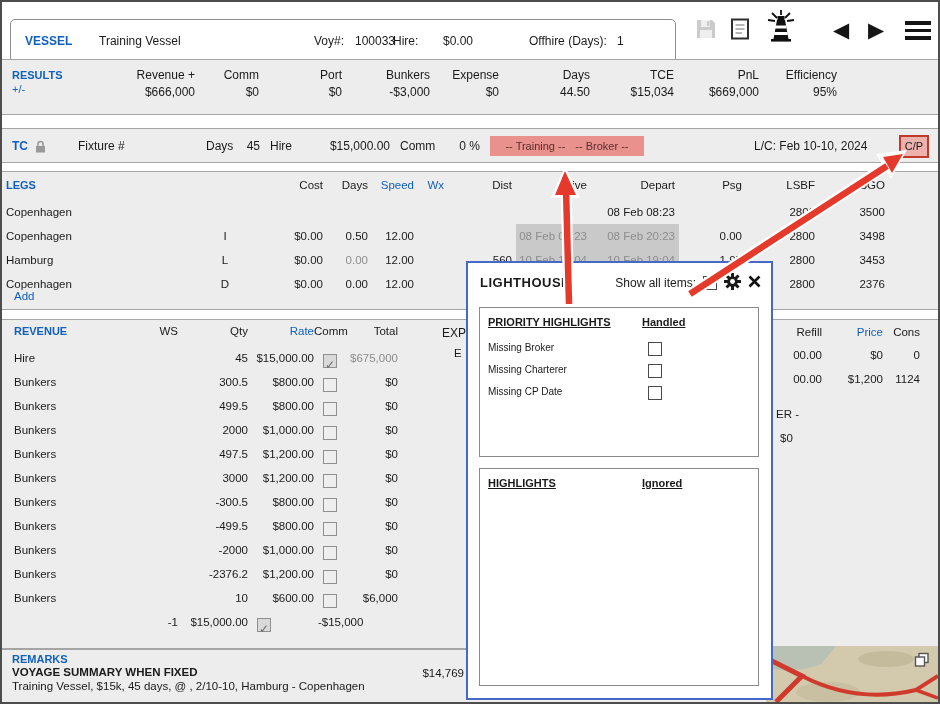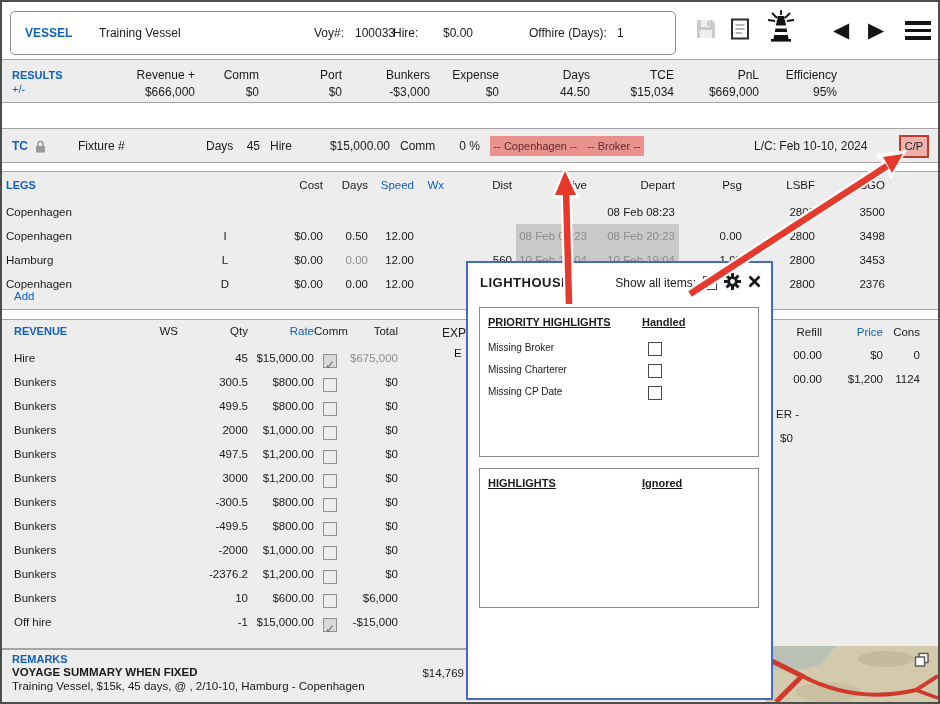--- a/index.html
+++ b/index.html
@@ -8,21 +8,21 @@
   .blue{color:#1060c0;}
   .bold{font-weight:bold;}
   .tr{text-align:right;}
   .gray-txt{color:#8c8c8c;}
 
   
   .sec{position:absolute;left:0;right:0;background:#ededed;border-top:1px solid #a5a5a5;border-bottom:1px solid #a5a5a5;box-sizing:border-box;}
 
   
   .topbar{position:absolute;left:0;right:0;top:0;height:57px;background:#fff;}
-  .vessel-box{position:absolute;left:8px;top:9px;width:664px;height:42px;border:1px solid #8d8d8d;border-radius:5px;background:#fff;}
+  .vessel-box{position:absolute;left:8px;top:17px;width:664px;height:42px;border:1px solid #8d8d8d;border-radius:5px;background:#fff;}
   .vb{position:absolute;top:13px;line-height:16px;}
   .ticon{position:absolute;cursor:default;}
   .menu-bars div{width:26px;height:3.5px;background:#151515;margin:0 0 4px 0;}
   .navglyph{font-size:21px;color:#151515;line-height:22px;}
 
   
   .res-title{position:absolute;left:10px;top:8px;font-size:11px;line-height:14px;}
   .res-cols{position:absolute;left:100px;top:8px;display:flex;}
   .res-col .l{margin-bottom:3px;}
 
@@ -126,21 +126,21 @@
     </span>
     <span class="ticon navglyph" style="left:831px;top:17px">◀</span>
     <span class="ticon navglyph" style="left:866px;top:17px">▶</span>
     <span class="ticon menu-bars" style="left:903px;top:19px">
       <div></div>
         <div></div>
         <div></div>
     </span>
   </div>
 
-  <div class="sec" style="top:57px;height:44px">
+  <div class="sec" style="top:57px;height:56px">
     <div class="res-title">
       <div class="blue bold">RESULTS</div>
       <div class="blue">+/-</div>
     </div>
     <div class="res-cols">
       <div class="res-col tr" style="width:93px">
         <div class="l">Revenue +</div>
           <div>$666,000</div>
       </div>
       <div class="res-col tr" style="width:64px">
@@ -187,21 +187,21 @@
       </svg>
     </span>
     <span class="tcabs" style="left:76px">Fixture #</span>
     <span class="tcabs" style="left:204px">Days</span>
     <span class="tcabs tr" style="left:228px;width:30px">45</span>
     <span class="tcabs" style="left:268px">Hire</span>
     <span class="tcabs tr" style="left:300px;width:88px">$15,000.00</span>
     <span class="tcabs" style="left:398px">Comm</span>
     <span class="tcabs tr" style="left:432px;width:46px">0 %</span>
     <span class="pink-box">
-      <span>-- Copenhagen --</span>
+      <span>-- Training --</span>
       <span>-- Broker --</span>
     </span>
     <span class="tcabs" style="left:752px">L/C: Feb 10-10, 2024</span>
     <span class="cp-box">C/P</span>
   </div>
 
   <div class="sec" style="top:169px;height:139px">
     <div class="legs-grid lhead">
       <div class="lc port blue bold" style="font-size:11px">LEGS</div>
       <div class="lc"></div>
@@ -372,21 +372,20 @@
     </div>
     <div class="rev-grid rrow" style="top:266px">
       <div class="rc lbl">Bunkers</div>
         <div class="rc tr"></div>
       <div class="rc tr">10</div>
       <div class="rc tr">$600.00</div>
       <div class="rc cbc"><span class="cb"></span></div>
       <div class="rc tr">$6,000</div>
     </div>
     <div class="rev-grid rrow" style="top:290px">
-      <div class="rc lbl">Off hire</div>
         <div class="rc tr"></div>
       <div class="rc tr">-1</div>
       <div class="rc tr">$15,000.00</div>
       <div class="rc cbc"><span class="cb chk"></span></div>
       <div class="rc tr">-$15,000</div>
     </div>
 
     <span class="abs2" style="left:440px;top:6px;font-size:12px">EXPENSES</span>
     <span class="abs2" style="left:452px;top:27px">E</span>
 
@@ -464,21 +463,21 @@
       <div class="lh-item" style="top:78px">
         <span>Missing CP Date</span>
         <span class="cb w"></span>
       </div>
       <div class="lh-item" style="top:56px">
         <span>Missing Charterer</span>
         <span class="cb w"></span>
       </div>
     </div>
 
-    <div class="lh-box" style="top:205px;height:140px">
+    <div class="lh-box" style="top:205px;height:218px">
       <div class="lh-h" style="left:8px">HIGHLIGHTS</div>
       <div class="lh-h" style="left:162px">Ignored</div>
     </div>
   </div>
 
   <svg class="arrows" width="940" height="704" viewBox="0 0 940 704">
     <g>
       <line x1="567" y1="302" x2="564" y2="185" stroke="#fff" stroke-width="11"></line>
       <polygon points="563,164 549,196 578,196" fill="#fff"></polygon>
       <line x1="567" y1="302" x2="564" y2="186" stroke="#e5392b" stroke-width="6.5"></line>

